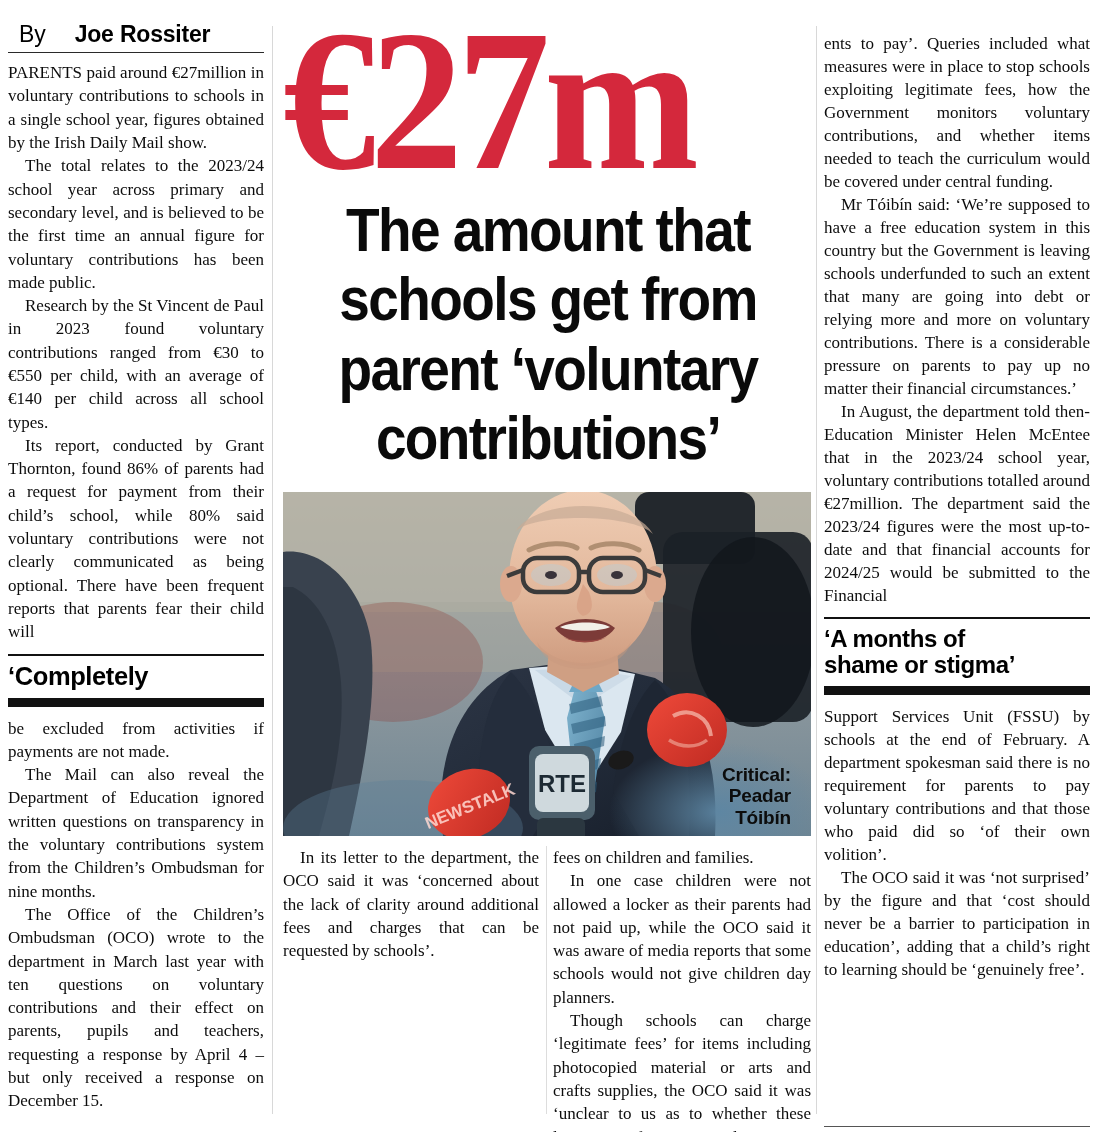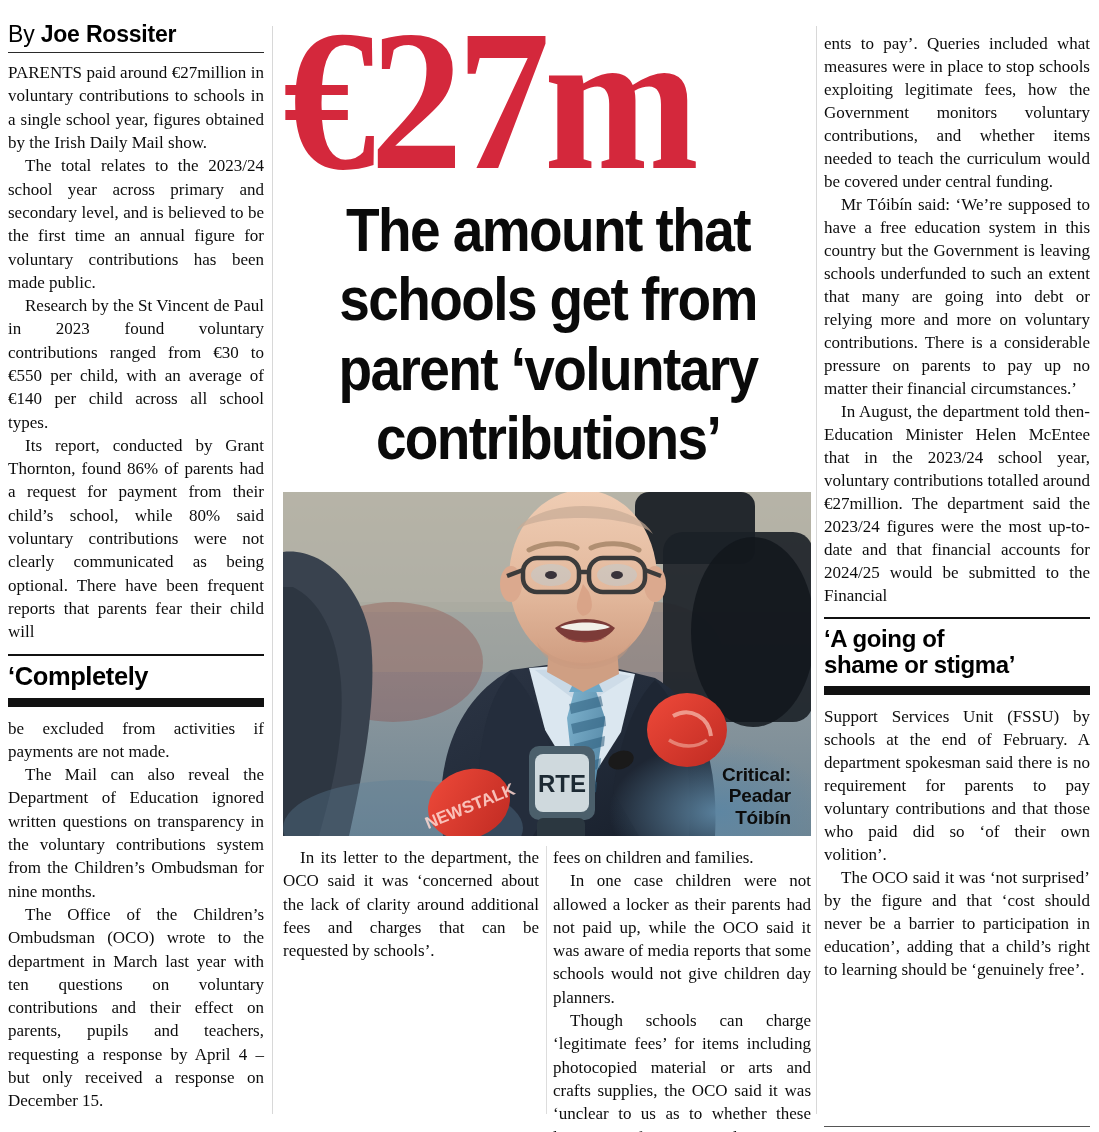--- a/index.html
+++ b/index.html
@@ -41,22 +41,22 @@
   .byline {
     font-family: "Liberation Sans", "DejaVu Sans", sans-serif;
     font-size: 23px;
     letter-spacing: -0.2px;
     padding-top: 22px;
     padding-bottom: 3px;
     line-height: 1.05;
     color: #000;
     white-space: nowrap;
   }
-  .byline .by-word { font-weight: 400; }
-  .byline .by-name { font-weight: 700; }
+  .byline .by-word { font-weight: 400; margin-left: 11px; }
+  .byline .by-name { font-weight: 700; margin-left: 23px; }
 
   .rule-thin {
     border: 0;
     border-top: 1.6px solid #2a2a2a;
     margin: 3px 0 8px 0;
     width: 100%;
   }
 
   
   .body-text {
@@ -369,21 +369,21 @@
 
   <div class="col col-right">
     <div class="body-text tight" style="padding-top:32px;">
       <p class="first">ents to pay’. Queries included what measures were in place to stop schools exploiting legitimate fees, how the Government monitors voluntary contributions, and whether items needed to teach the curriculum would be covered under central funding.</p>
       <p>Mr Tóibín said: ‘We’re supposed to have a free education system in this country but the Government is leaving schools underfunded to such an extent that many are going into debt or relying more and more on voluntary contributions. There is a considerable pressure on parents to pay up no matter their financial circumstances.’</p>
       <p>In August, the department told then-Education Minister Helen McEntee that in the 2023/24 school year, voluntary contributions totalled around €27million. The department said the 2023/24 figures were the most up-to-date and that financial accounts for 2024/25 would be submitted to the Financial</p>
     </div>
 
     <div class="crosshead sm">
       <div class="hair"></div>
-      <div class="ch-text">‘A going of</div>
+      <div class="ch-text">‘A months of</div>
       <div class="ch-text">shame or stigma’</div>
       <div class="thickbar"></div>
     </div>
 
     <div class="body-text tight">
       <p class="first">Support Services Unit (FSSU) by schools at the end of February. A department spokesman said there is no requirement for parents to pay voluntary contributions and that those who paid did so ‘of their own volition’.</p>
       <p>The OCO said it was ‘not surprised’ by the figure and that ‘cost should never be a barrier to participation in education’, adding that a child’s right to learning should be ‘genuinely free’.</p>
 
     </div>
 

